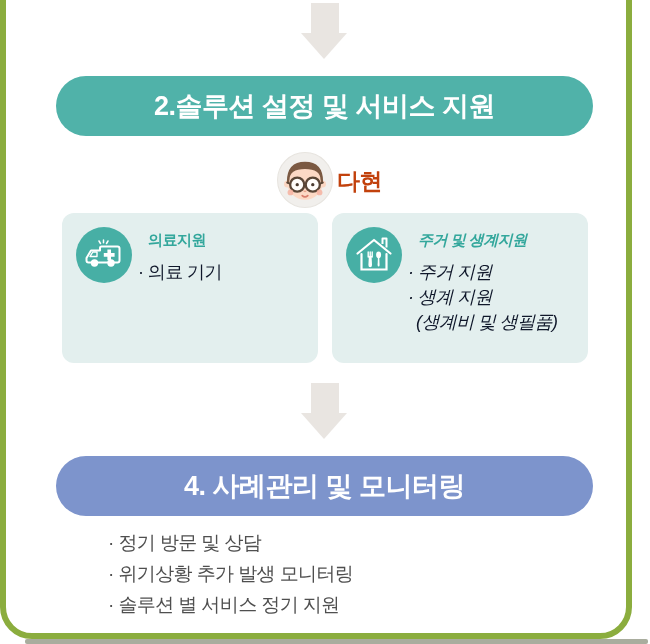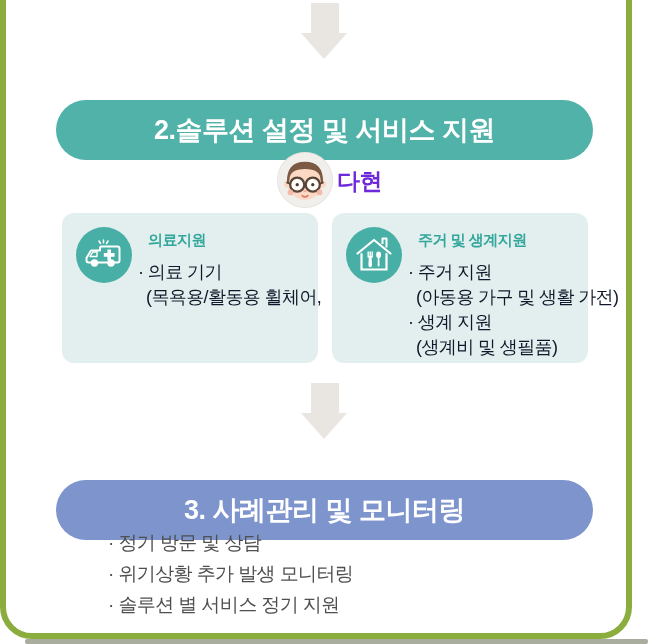--- a/index.html
+++ b/index.html
@@ -20,34 +20,34 @@
   
   .arrow{position:absolute;width:47px;}
   .arrow .shaft{width:28px;height:30px;background:#e9e5e1;margin:0 auto;}
   .arrow .head{width:0;height:0;border-left:23.5px solid transparent;border-right:23.5px solid transparent;border-top:26px solid #e9e5e1;}
   .arrow-1{left:301px;top:3px;}
   .arrow-2{left:301px;top:383px;}
   
   .banner{
     position:absolute;left:56px;width:537px;height:60px;border-radius:30px;
     display:flex;align-items:center;justify-content:center;
-    color:#ffffff;font-size:27px;font-weight:bold;letter-spacing:-0.5px;margin-top:24px;
+    color:#ffffff;font-size:27px;font-weight:bold;letter-spacing:-0.5px;
   }
   .banner-teal{top:76px;background:#50b2a9;}
   .banner-blue{top:456px;background:#7d94cc;}
   
   .avatar{position:absolute;left:277px;top:152px;width:56px;height:56px;}
-  .person-name{position:absolute;left:337px;top:166px;font-size:23px;font-weight:bold;color:#6d28d9;letter-spacing:-0.5px;}
+  .person-name{position:absolute;left:337px;top:166px;font-size:23px;font-weight:bold;color:#c2410c;letter-spacing:-0.5px;}
   
   .card{
     position:absolute;top:213px;width:256px;height:150px;border-radius:12px;
     background:#e3efee;
   }
   .card-left{left:62px;}
-  .card-right{left:332px;}
+  .card-right{left:332px;font-style:italic;}
   .card-icon{position:absolute;left:14px;top:14px;width:56px;height:56px;}
   .card-title{
     position:absolute;left:86px;top:18px;font-size:15px;font-weight:bold;
     color:#33a79c;letter-spacing:-0.5px;
   }
   .card-lines{
     position:absolute;left:76px;top:47px;font-size:18px;line-height:25px;
     color:#0f172a;letter-spacing:-0.6px;white-space:nowrap;
   }
   .card-lines .indent{padding-left:8px;}
@@ -98,50 +98,48 @@
       <path d="M24,23.5 L24,21 Q24,19.5 25.5,19.5 L41.5,19.5 Q43.5,19.5 43.5,21.5 L43.5,33.5 Q43.5,35.5 41.5,35.5 L12.5,35.5 Q10.5,35.5 10.5,33.5 L10.5,31 L15,23.5 Z" fill="none" stroke="#ffffff" stroke-width="2" stroke-linejoin="round"></path>
       <path d="M14,29.5 L16.8,25 L21,25 L21,29.5 Z" fill="none" stroke="#ffffff" stroke-width="1.4" stroke-linejoin="round"></path>
       <path d="M31.4,22.5 h3.6 v3.6 h3.6 v3.6 h-3.6 v3.6 h-3.6 v-3.6 h-3.6 v-3.6 h3.6 z" fill="#ffffff"></path>
       <circle cx="18.5" cy="36" r="3.7" fill="#ffffff"></circle>
       <circle cx="35" cy="36" r="3.7" fill="#ffffff"></circle>
       <path d="M24.5,16.5 L23,14 M27.5,15.8 L27.5,13 M30.5,16.5 L32,14" stroke="#ffffff" stroke-width="1.5" stroke-linecap="round"></path>
     </svg>
     <div class="card-title">의료지원</div>
     <div class="card-lines">
       <div>· 의료 기기</div>
-      <div class="indent">(목욕용/활동용 휠체어,</div>
     </div>
   </div>
 
   <div class="card card-right">
     <svg class="card-icon" viewBox="0 0 56 56">
       <circle cx="28" cy="28" r="28" fill="#47afa5"></circle>
       <path d="M11.5,26.5 L28,13 L44.5,26.5" fill="none" stroke="#ffffff" stroke-width="2.2" stroke-linecap="round" stroke-linejoin="round"></path>
       <path d="M36.5,17 L36.5,11.5 L40.5,11.5 L40.5,20.5" fill="none" stroke="#ffffff" stroke-width="2" stroke-linejoin="round"></path>
       <path d="M15.5,27 L15.5,42.5 L40.5,42.5 L40.5,27" fill="none" stroke="#ffffff" stroke-width="2.2" stroke-linecap="round"></path>
       <path d="M22.2,25 v5 M24.2,25 v5 M26.2,25 v5 M22.2,29 q2,1.4 4,0 M23.5,30 h1.4 l0.4,8 q0,1.5 -1.1,1.5 q-1.1,0 -1.1,-1.5 Z" stroke="#ffffff" stroke-width="1.4" fill="#ffffff" stroke-linecap="round"></path>
       <ellipse cx="32.6" cy="27.8" rx="2.5" ry="3.4" fill="#ffffff"></ellipse>
       <path d="M31.9,31 h1.4 l0.3,7 q0,1.5 -1,1.5 q-1,0 -1,-1.5 Z" fill="#ffffff"></path>
     </svg>
     <div class="card-title">주거 및 생계지원</div>
     <div class="card-lines">
       <div>· 주거 지원</div>
-      <div class="indent">(아동용 가구 및 생활 가전)</div>
       <div>· 생계 지원</div>
       <div class="indent">(생계비 및 생필품)</div>
     </div>
   </div>
 
   <div class="arrow arrow-2">
     <div class="shaft"></div>
     <div class="head"></div>
   </div>
 
   <div class="banner banner-blue">
-    <span>3. 사례관리 및 모니터링</span>
+    <span>4. 사례관리 및 모니터링</span>
   </div>
 
   <div class="bullets">
     <div>· 정기 방문 및 상담</div>
     <div>· 위기상황 추가 발생 모니터링</div>
     <div>· 솔루션 별 서비스 정기 지원</div>
   </div>
 
 </div>
 

